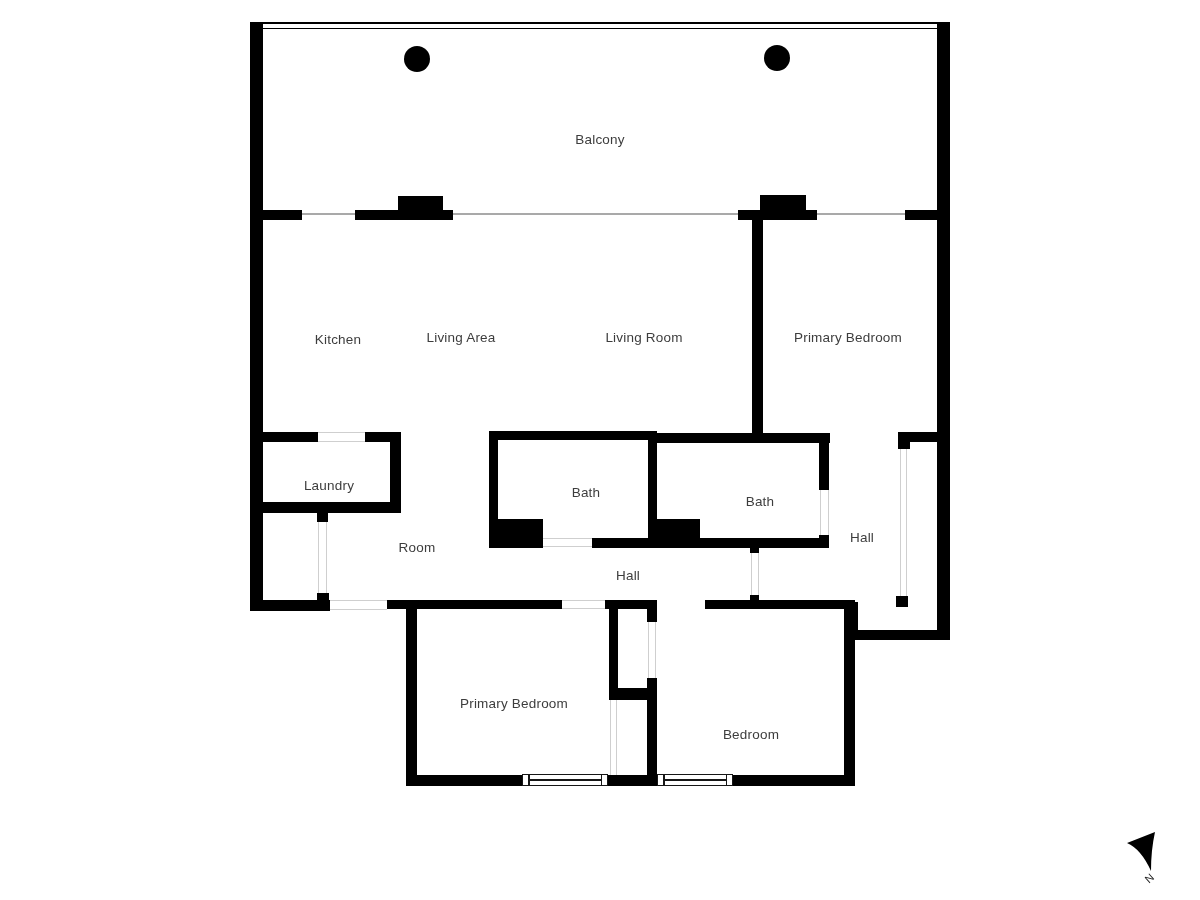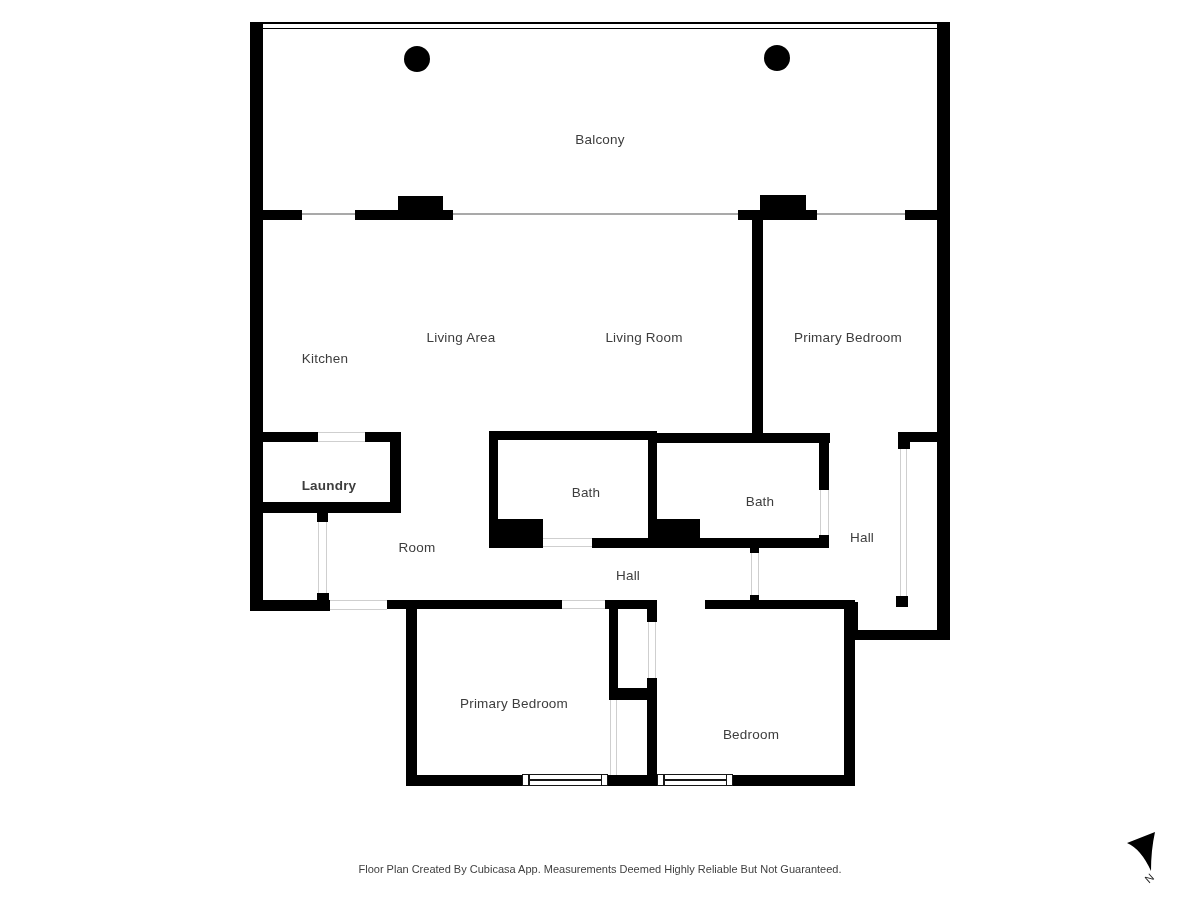--- a/index.html
+++ b/index.html
@@ -109,33 +109,32 @@
       <i class="t1"></i>
       <i class="t2"></i>
   </div>
   <div class="window" style="left:657px;top:774px;width:76px;height:12px;">
     <i class="mid"></i>
       <i class="t1"></i>
       <i class="t2"></i>
   </div>
 
   <div class="lbl" style="left:600px;top:139px;">Balcony</div>
-  <div class="lbl" style="left:325px;top:339px;margin-top:19px;">Kitchen</div>
+  <div class="lbl" style="left:338px;top:339px;">Kitchen</div>
   <div class="lbl" style="left:461px;top:337px;">Living Area</div>
   <div class="lbl" style="left:644px;top:337px;">Living Room</div>
   <div class="lbl" style="left:848px;top:337px;">Primary Bedroom</div>
-  <div class="lbl" style="left:329px;top:485px;font-weight:bold;">Laundry</div>
+  <div class="lbl" style="left:329px;top:485px;">Laundry</div>
   <div class="lbl" style="left:586px;top:492px;">Bath</div>
   <div class="lbl" style="left:760px;top:501px;">Bath</div>
   <div class="lbl" style="left:862px;top:537px;">Hall</div>
   <div class="lbl" style="left:417px;top:547px;">Room</div>
   <div class="lbl" style="left:628px;top:575px;">Hall</div>
   <div class="lbl" style="left:514px;top:703px;">Primary Bedroom</div>
   <div class="lbl" style="left:751px;top:734px;">Bedroom</div>
 
-  <div class="footer">Floor Plan Created By Cubicasa App. Measurements Deemed Highly Reliable But Not Guaranteed.</div>
 
   <svg class="compass" width="58" height="66" viewBox="0 0 58 66">
     <path d="M 39 8 L 11 19 Q 25 25 35 47 Q 35 26 39 8 Z" fill="#000"></path>
     <text x="0" y="0" transform="translate(36,57) rotate(-42)" font-size="11" fill="#222" font-family="Liberation Sans, sans-serif" text-anchor="middle">N</text>
   </svg>
 
 </div>
 
 </body></html>

